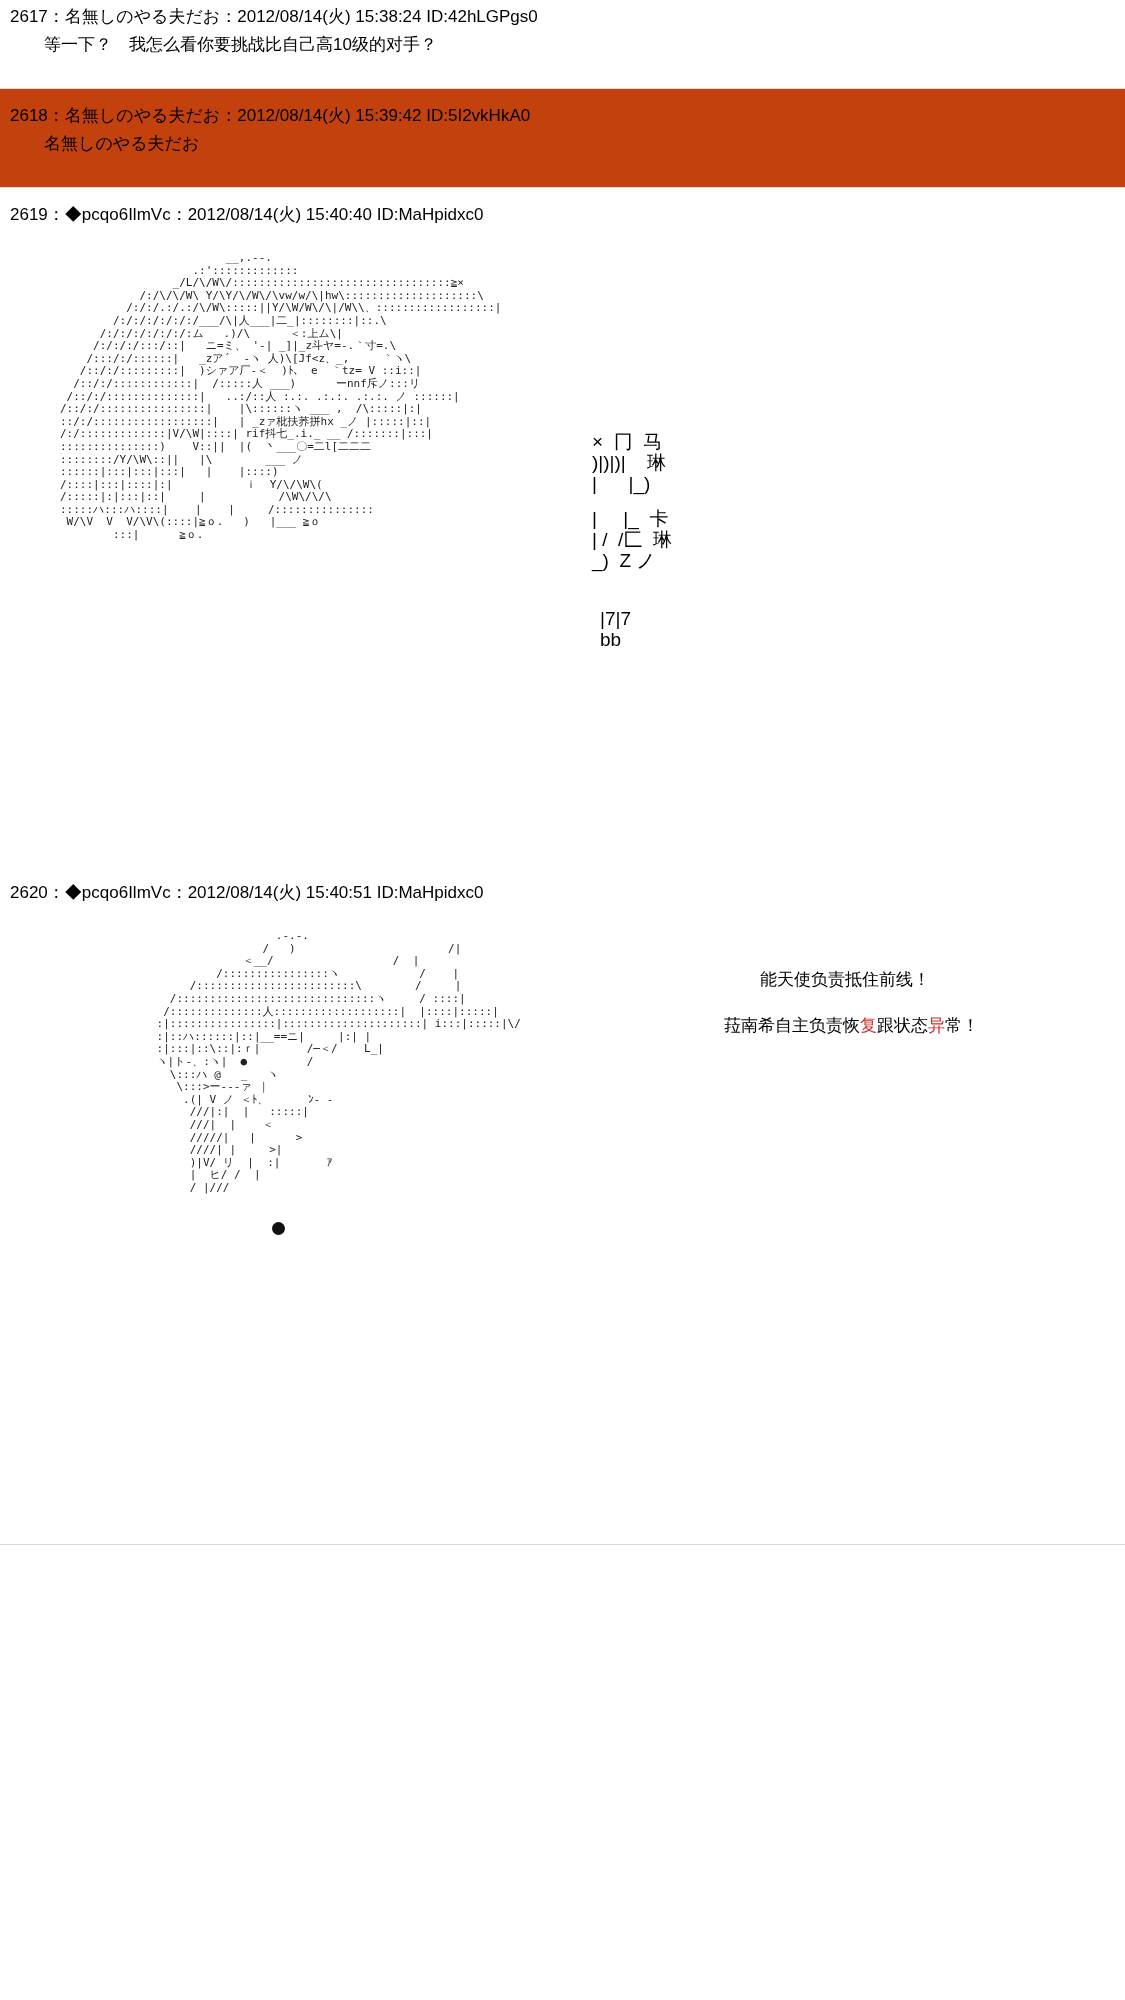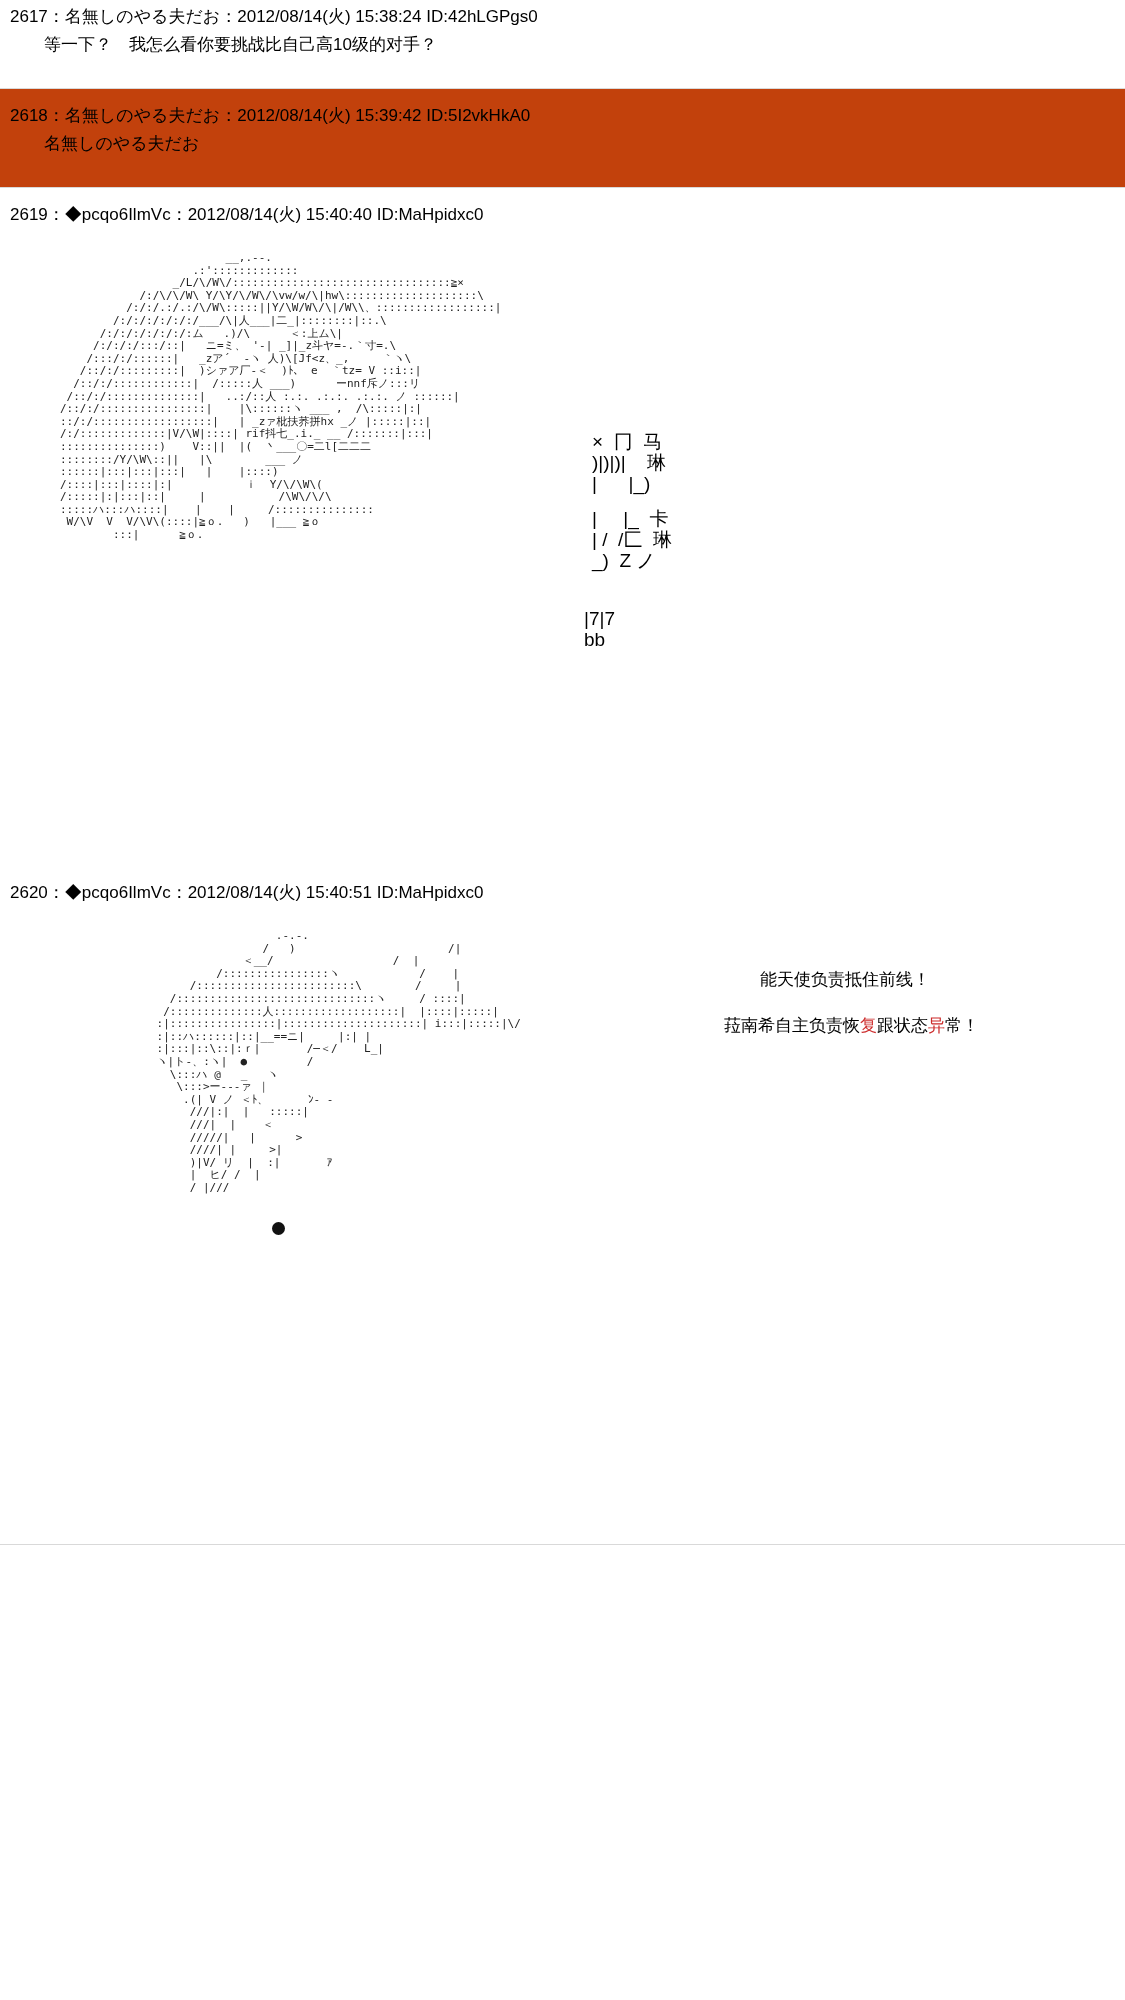--- a/index.html
+++ b/index.html
@@ -83,21 +83,21 @@
   .side-label {
     position: absolute;
     font-family: "Liberation Sans", sans-serif;
     font-size: 19px;
     line-height: 21px;
     color: #000;
     white-space: pre;
   }
   .art1-label-1 { left: 592px; top: 203px; }
   .art1-label-2 { left: 592px; top: 280px; }
-  .art1-label-3 { left: 584px; top: 380px; }
+  .art1-label-3 { left: 600px; top: 380px; }
   
   .speech {
     position: absolute;
     font-family: "Liberation Sans", sans-serif;
     font-size: 17px;
     line-height: 24px;
     color: #000;
     white-space: nowrap;
   }
   .sp1 { left: 760px; top: 62px; }

